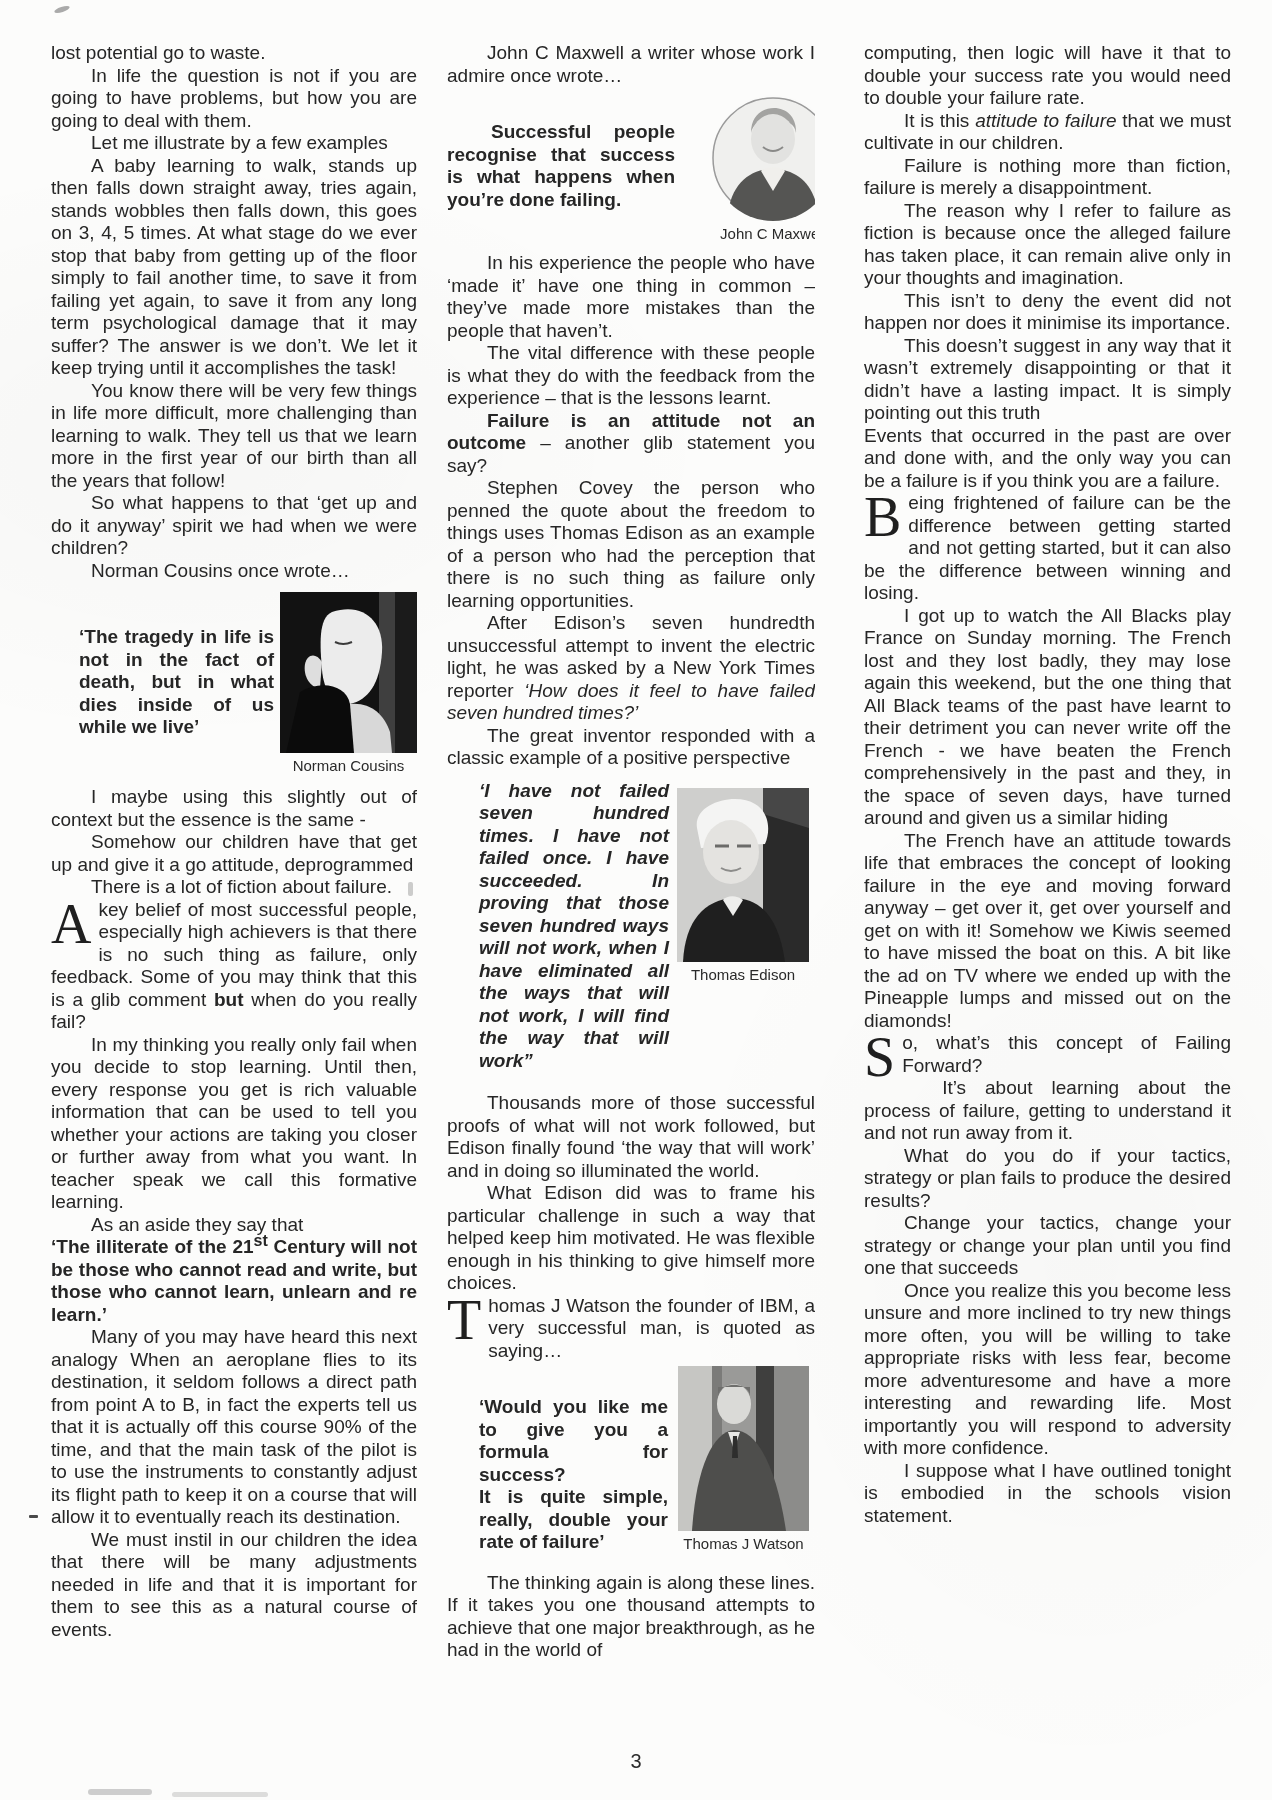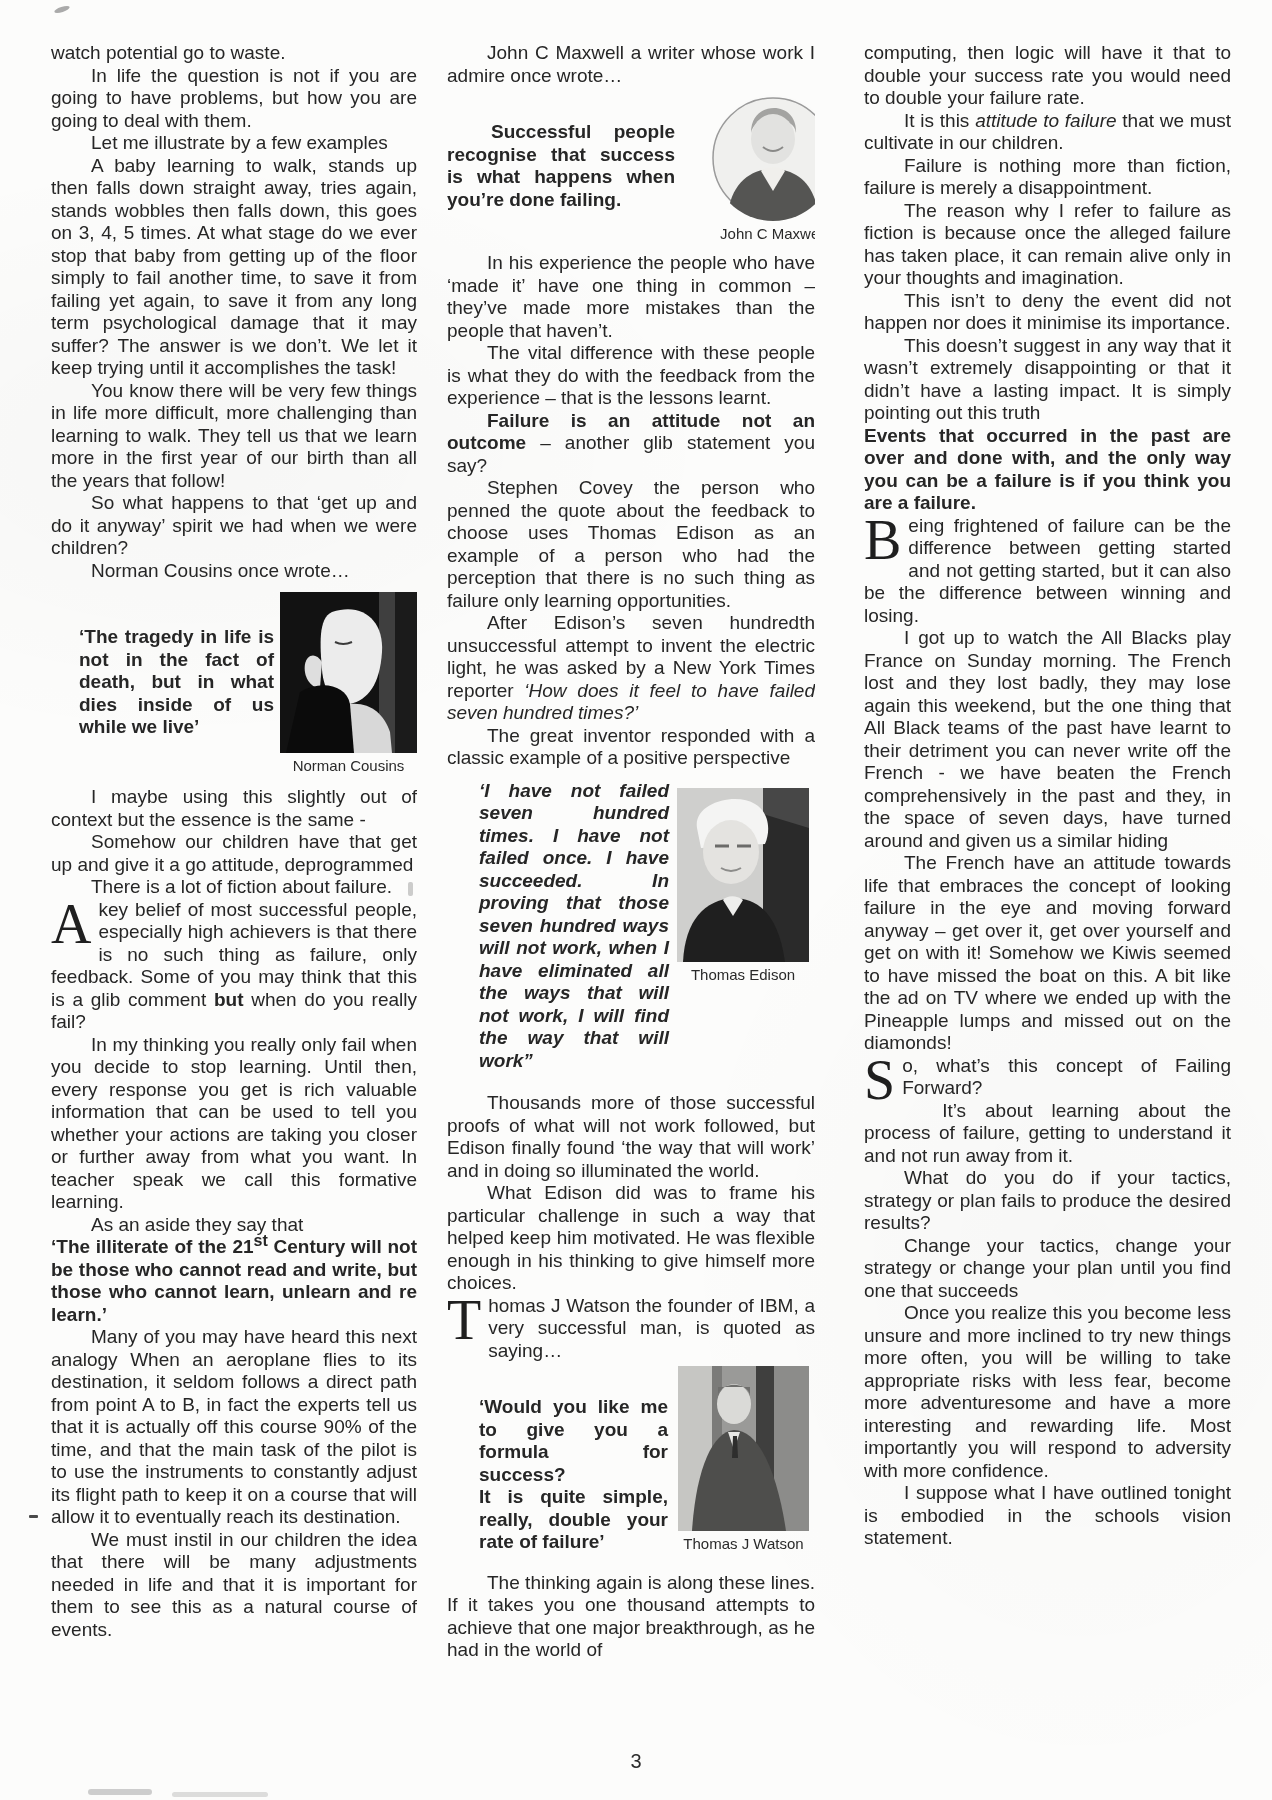--- a/index.html
+++ b/index.html
@@ -17,21 +17,21 @@
   #col2{left:447px;width:368px;}
   #col3{left:864px;width:367px;}
 
   .col p.b, .col .bq, .col .pull, .fig .qcol{
     font-size:19px;line-height:22.5px;margin:0;
   }
   .col p.b{text-align:justify;}
   .ind{text-indent:40px;}
 
   .bq{font-weight:700;text-align:justify;margin:0 0 0 32px;}
-  .pull{font-weight:700;text-align:justify;margin:20px 0 24px 30px;}
+  .pull{font-weight:400;text-align:justify;margin:20px 0 24px 30px;}
 
   .drop-para{margin-top:24px;}
   .dc{
     float:left;font-family:"Liberation Serif","DejaVu Serif",serif;
     font-size:56px;line-height:44px;margin:3px 7px 0 0;color:#1f1f1f;font-weight:400;
   }
 
   .rb{font-weight:700;}
   .ri{font-style:italic;}
   .rsup{vertical-align:super;font-size:16px;line-height:0;}
@@ -77,21 +77,21 @@
 <body>
 
 <div class="page">
   <div class="artifact smudge-top"></div>
   <div class="artifact dash-90"></div>
   <div class="artifact smudge-b1"></div>
   <div class="artifact smudge-b2"></div>
   <div class="artifact smudge-mid"></div>
 
   <div class="col" id="col1">
-      <p class="b"><span>watch potential go to waste.</span></p>
+      <p class="b"><span>lost potential go to waste.</span></p>
       <p class="b ind"><span>In life the question is not if you are going to have problems, but how you are going to deal with them.</span></p>
       <p class="b ind"><span>Let me illustrate by a few examples</span></p>
       <p class="b ind"><span>A baby learning to walk, stands up then falls down straight away, tries again, stands wobbles then falls down, this goes on 3, 4, 5 times. At what stage do we ever stop that baby from getting up of the floor simply to fail another time, to save it from failing yet again, to save it from any long term psychological damage that it may suffer? The answer is we don’t. We let it keep trying until it accomplishes the task!</span></p>
       <p class="b ind"><span>You know there will be very few things in life more difficult, more challenging than learning to walk. They tell us that we learn more in the first year of our birth than all the years that follow!</span></p>
       <p class="b ind"><span>So what happens to that ‘get up and do it anyway’ spirit we had when we were children?</span></p>
       <p class="b ind"><span>Norman Cousins once wrote…</span></p>
       <div class="fig fig-cousins">
         <div class="qcol">
           <div>‘The tragedy in life is not in the fact of death, but in what dies inside of us while we live’</div>
         </div>
@@ -138,21 +138,21 @@
               <path d="M16,126 C18,92 36,74 62,74 C88,74 106,92 108,126Z" fill="#555553"></path>
               <path d="M50,76 L62,96 L74,76 C70,71 54,71 50,76Z" fill="#f0efec"></path>
             </svg>
           </div>
           <div class="cap">John C Maxwell</div>
         </div>
       </div>
       <p class="b ind"><span>In his experience the people who have ‘made it’ have one thing in common – they’ve made more mistakes than the people that haven’t.</span></p>
       <p class="b ind"><span>The vital difference with these people is what they do with the feedback from the experience – that is the lessons learnt.</span></p>
       <p class="b ind"><span class="rb">Failure is an attitude not an outcome</span><span> – another glib statement you say?</span></p>
-      <p class="b ind"><span>Stephen Covey the person who penned the quote about the feedback to choose uses Thomas Edison as an example of a person who had the perception that there is no such thing as failure only learning opportunities.</span></p>
+      <p class="b ind"><span>Stephen Covey the person who penned the quote about the freedom to things uses Thomas Edison as an example of a person who had the perception that there is no such thing as failure only learning opportunities.</span></p>
       <p class="b ind"><span>After Edison’s seven hundredth unsuccessful attempt to invent the electric light, he was asked by a New York Times reporter </span><span class="ri">‘How does it feel to have failed seven hundred times?’</span></p>
       <p class="b ind"><span>The great inventor responded with a classic example of a positive perspective</span></p>
       <div class="fig fig-edison">
         <div class="qcol">
           <div>‘I have not failed seven hundred times. I have not failed once. I have succeeded. In proving that those seven hundred ways will not work, when I have eliminated all the ways that will not work, I will find the way that will work”</div>
         </div>
         <div class="pcol">
           <div class="photo">
             <svg viewBox="0 0 132 174" preserveAspectRatio="none">
               <rect width="132" height="174" fill="#cfcfcd"></rect>

